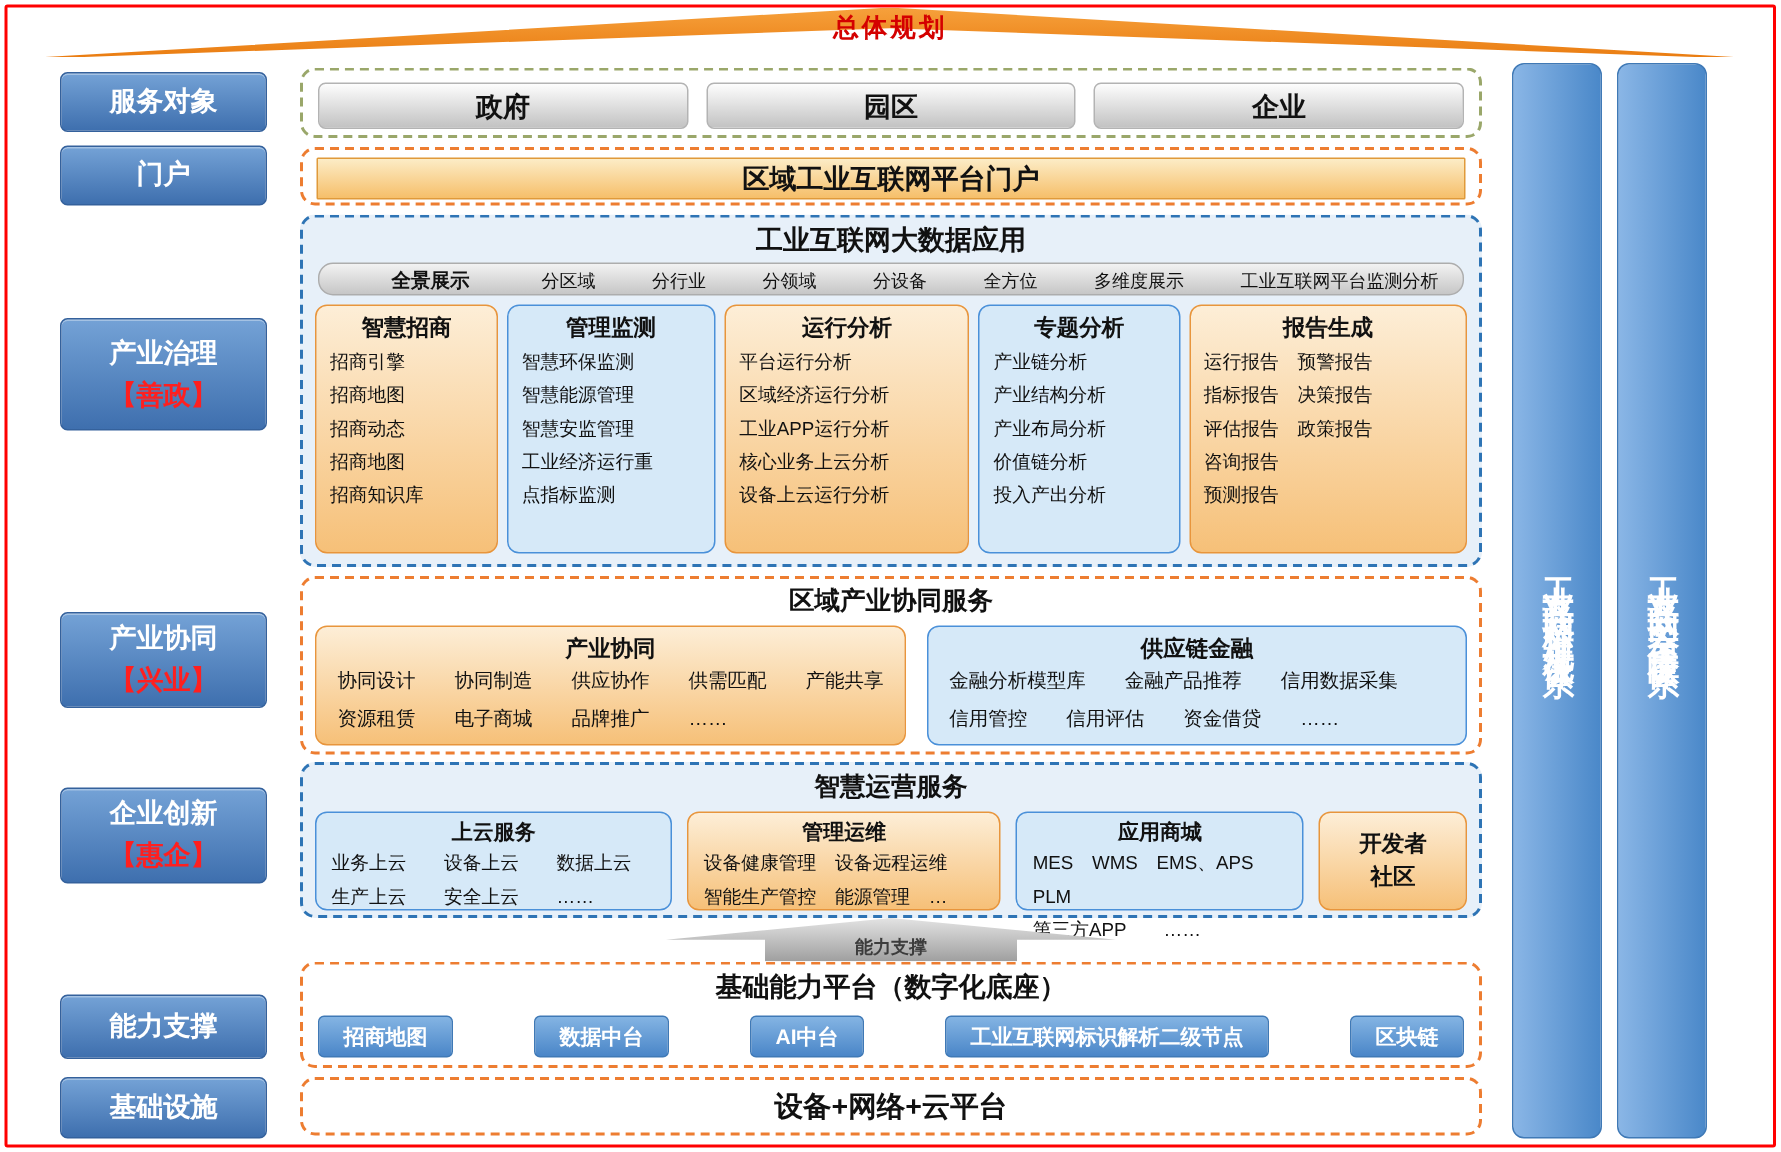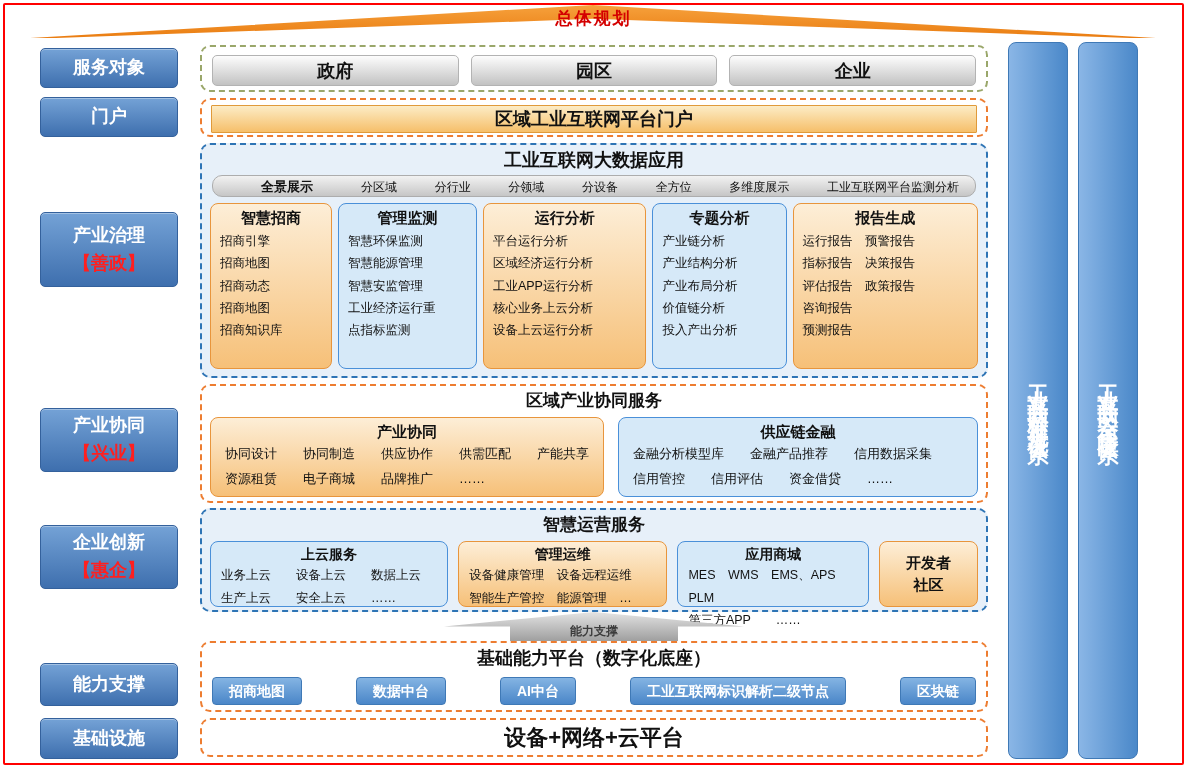--- a/index.html
+++ b/index.html
@@ -56,21 +56,21 @@
   .devbox{display:flex;align-items:center;justify-content:center;font-weight:bold;font-size:15px;text-align:center;}
   .devbox span{display:inline-block;width:3em;line-height:1.5;}
   
   .uparrow{position:absolute;left:444px;top:612px;width:300px;height:29px;background:linear-gradient(180deg,#e3e3e3,#9f9f9f);
     clip-path:polygon(50% 0,100% 50%,78% 50%,78% 100%,22% 100%,22% 50%,0 50%);}
   .uparrow span{position:absolute;left:0;right:0;bottom:1px;text-align:center;font-size:12px;font-weight:bold;color:#3c3c3c;}
   
   .btnrow{display:flex;justify-content:space-between;gap:8px;margin:7px 10px 0;}
   .pbtn{background:linear-gradient(180deg,#84b4e3,#4a86c8);border:1px solid #3f79b6;border-radius:4px;color:#fff;font-weight:bold;font-size:14px;
     padding:3px 16px;line-height:20px;white-space:nowrap;}
-  .centerline{display:flex;align-items:center;justify-content:center;height:100%;font-weight:bold;font-size:22px;}
+  .centerline{display:flex;align-items:center;justify-content:center;height:100%;font-weight:bold;font-size:19px;}
 </style>
 </head>
 <body>
 
 <div id="stage">
   <div class="frame"></div>
 
   <div class="banner"></div>
   <div class="banner-text">总体规划</div>
 

